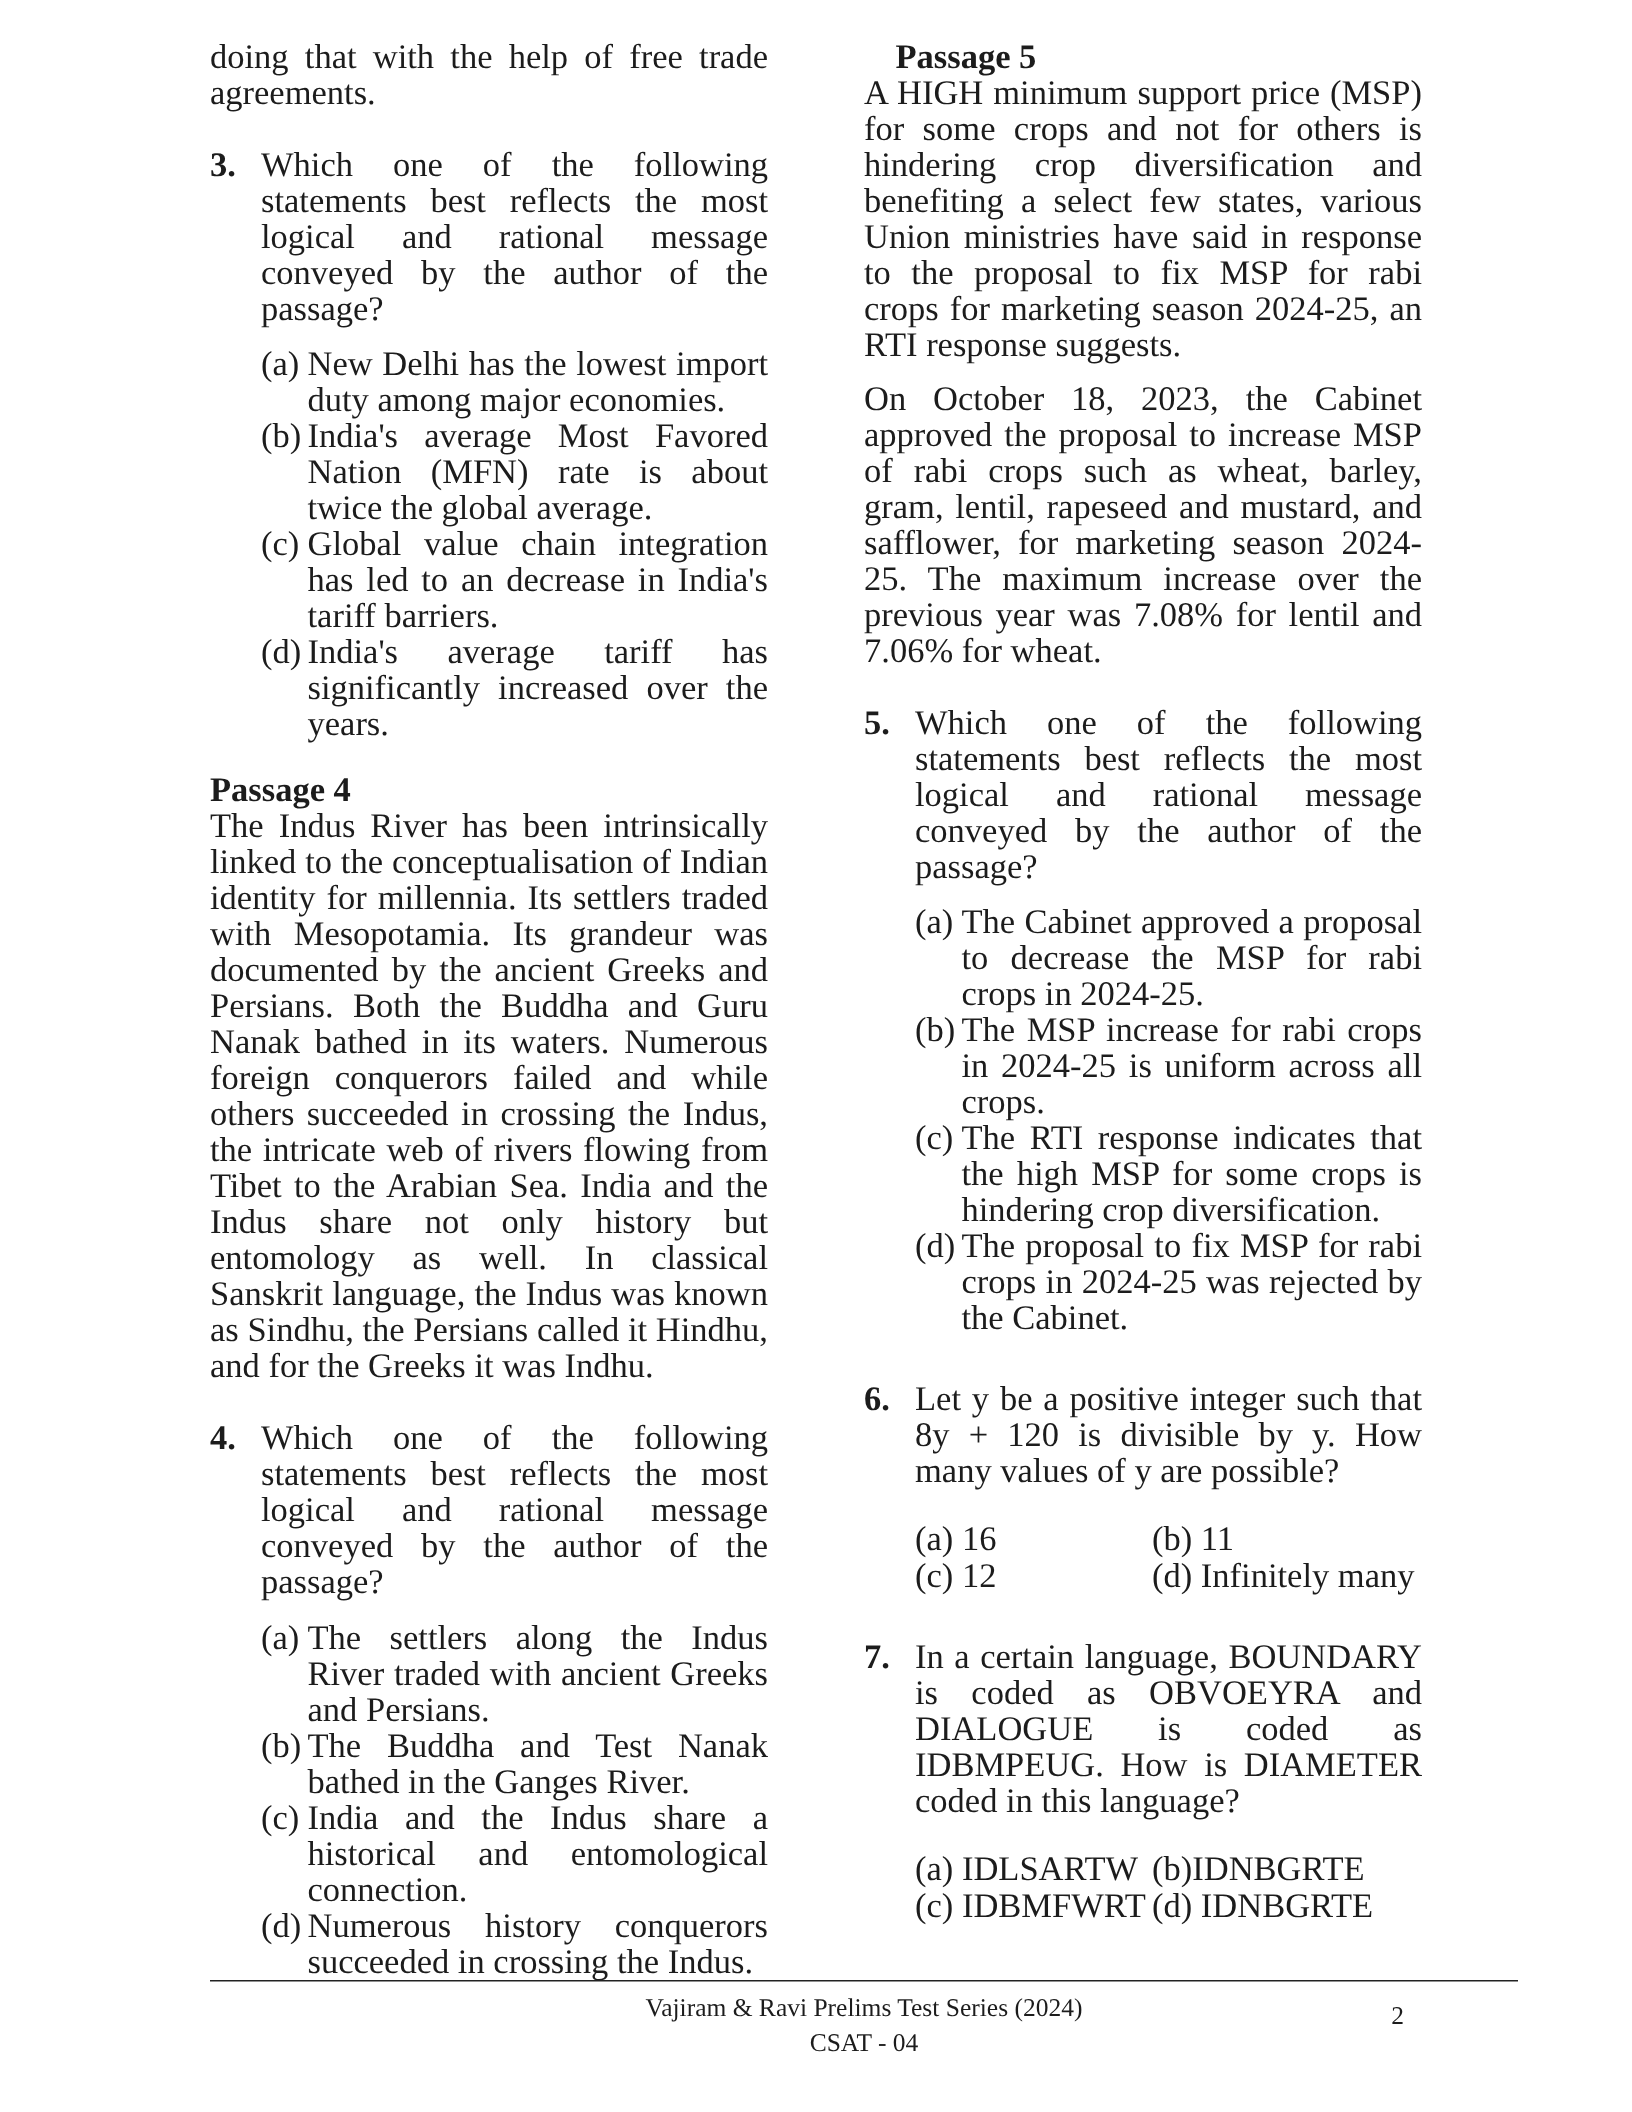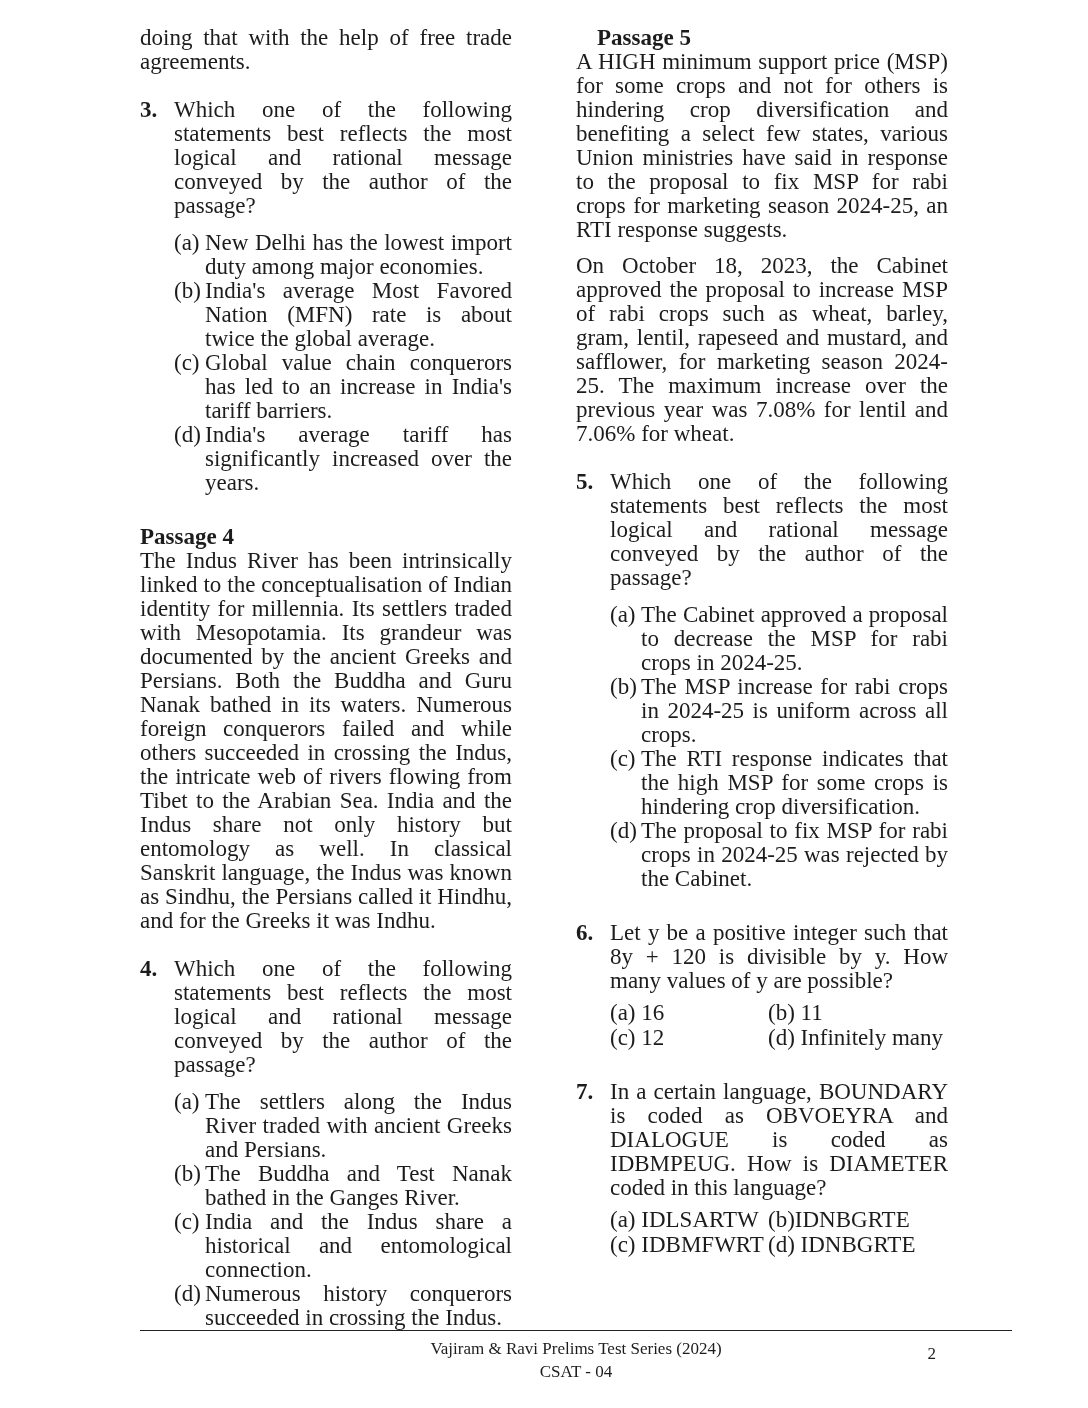--- a/index.html
+++ b/index.html
@@ -16,32 +16,32 @@
     font-size:28px; font-weight:bold; letter-spacing:1.5px;
     white-space:nowrap; padding:0 14px; color:#111;
   }
   
   .content {
     margin:26px 140px 0 140px; display:flex; gap:64px;
     font-size:23px; line-height:24px;
   }
   .col { width:372px; flex:none; }
   .just { text-align:justify; }
-  .ptitle { font-weight:bold; margin-top:30px; }
+  .ptitle { font-weight:bold; margin-top:20px; }
   .ptitle.mt0 { margin-top:0;margin-left:21px; }
   .q { display:flex; margin-top:24px; }
   .q.qgap { margin-top:30px; }
   .qnum { font-weight:bold; width:34px; flex:none; }
   .qtext { flex:1; text-align:justify; }
   .opts { padding-left:34px; margin-top:13px; }
   .opt { display:flex; }
   .optlabel { width:31px; flex:none; }
   .opttext { flex:1; text-align:justify; }
   .optgrid {
-    padding-left:34px; margin-top:8px;
+    padding-left:34px; margin-top:21px;
     display:grid; grid-template-columns:158px 1fr; row-gap:1px;
   }
   p.para { text-align:justify; margin-top:12px; }
   p.para.first { margin-top:0; }
   
   .footer { margin-top:auto; padding:0 76px 84px 140px; position:relative; }
   .footer-rule { border-top:1.5px solid #222; margin-bottom:6px; }
   .footer-line { text-align:center; font-size:17px; line-height:23px; }
   .page-number {
     position:absolute; right:152px; top:14px; font-size:17px;
@@ -67,21 +67,21 @@
         <div class="opt">
           <span class="optlabel">(a)</span>
           <span class="opttext">New Delhi has the lowest import duty among major economies.</span>
         </div>
         <div class="opt">
           <span class="optlabel">(b)</span>
           <span class="opttext">India's average Most Favored Nation (MFN) rate is about twice the global average.</span>
         </div>
         <div class="opt">
           <span class="optlabel">(c)</span>
-          <span class="opttext">Global value chain conquerors has led to an increase in India's tariff barriers.</span>
+          <span class="opttext">Global value chain integration has led to an decrease in India's tariff barriers.</span>
         </div>
         <div class="opt">
           <span class="optlabel">(d)</span>
           <span class="opttext">India's average tariff has significantly increased over the years.</span>
         </div>
       </div>
 
       <div class="ptitle">Passage 4</div>
       <p class="just">The Indus River has been intrinsically linked to the conceptualisation of Indian identity for millennia. Its settlers traded with Mesopotamia. Its grandeur was documented by the ancient Greeks and Persians. Both the Buddha and Guru Nanak bathed in its waters. Numerous foreign conquerors failed and while others succeeded in crossing the Indus, the intricate web of rivers flowing from Tibet to the Arabian Sea. India and the Indus share not only history but entomology as well. In classical Sanskrit language, the Indus was known as Sindhu, the Persians called it Hindhu, and for the Greeks it was Indhu.</p>
 

